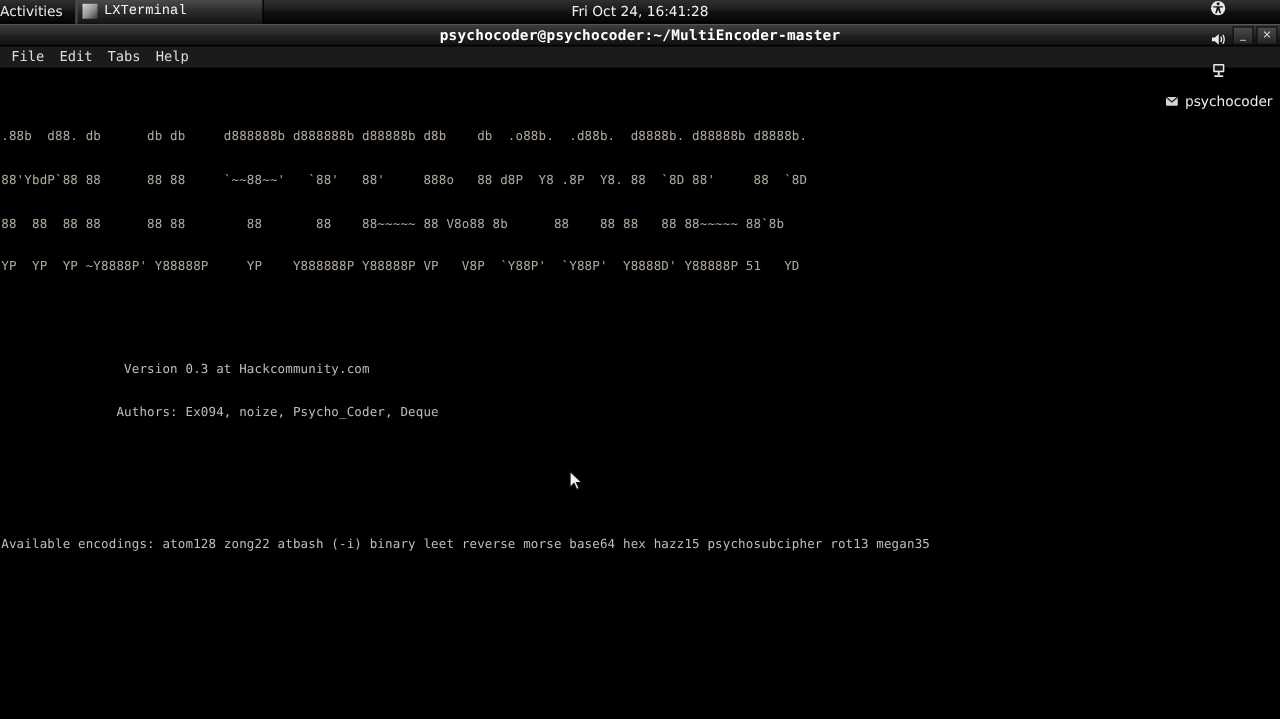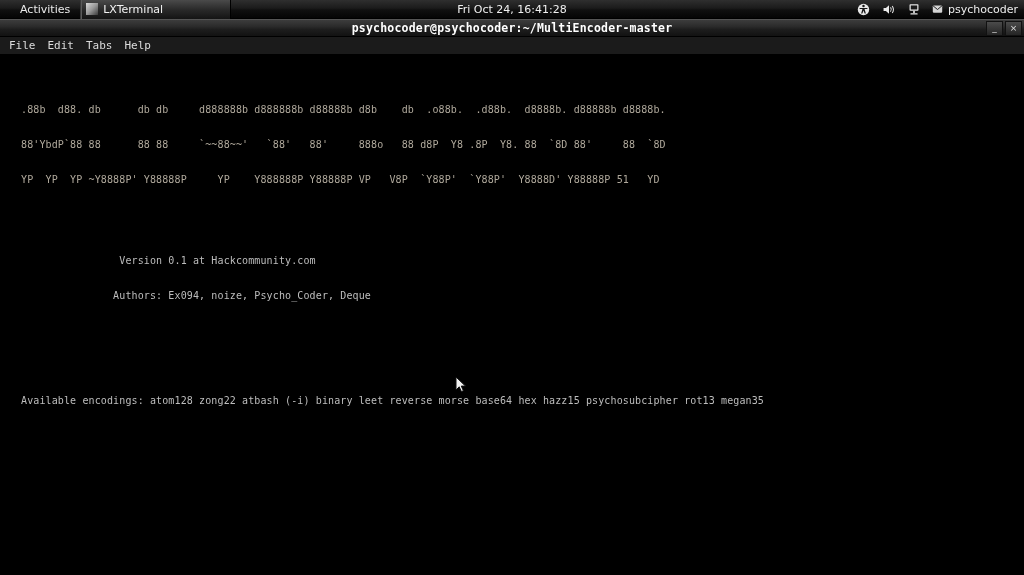--- a/index.html
+++ b/index.html
@@ -17,53 +17,55 @@
     width: 1024px; height: 19px;
     background: linear-gradient(to bottom, #2f2f2f 0%, #1b1b1b 45%, #101010 55%, #050505 100%);
     border-bottom: 1px solid #000;
     display: flex; align-items: center;
     color: #e6e6e6;
     font-family: "DejaVu Sans", "Liberation Sans", sans-serif;
     font-size: 11px;
     z-index: 50;
   }
   #activities {
-    padding: 0 10px 0 20px;
+    padding: 0 10px 0 0;
     height: 19px; line-height: 19px;
     color: #eaeaea;
     white-space: nowrap;
   }
   .task-sep { width: 1px; height: 19px; background: #3a3a3a; }
   #tasklist { display: flex; align-items: center; height: 19px; }
   .task-button {
     display: flex; align-items: center;
     height: 19px; padding: 0 8px 0 4px;
     background: linear-gradient(to bottom, #4a4a4a 0%, #2a2a2a 50%, #141414 100%);
     border-left: 1px solid #5a5a5a;
     border-right: 1px solid #000;
     color: #f2f2f2;
     white-space: nowrap;
     min-width: 150px;
+    font-family: Liberation Mono, monospace;
   }
   .task-icon {
     width: 12px; height: 12px; margin-right: 5px;
     background: linear-gradient(135deg, #d8d8d8 0%, #9a9a9a 50%, #3a3a3a 100%);
     flex: 0 0 auto;
   }
   #panel-clock {
     position: absolute; left: 0; right: 0; top: 0;
     height: 19px; line-height: 19px;
     text-align: center; color: #f0f0f0;
     pointer-events: none;
   }
   #tray {
     position: absolute; right: 6px; top: 0;
     height: 19px;
     display: flex; align-items: center; gap: 12px;
     color: #ededed;
+    flex-direction: column;
   }
   .tray-ico { display: inline-flex; align-items: center; justify-content: center; }
   #tray-user { display: flex; align-items: center; gap: 5px; white-space: nowrap; }
 
   
   #window {
     position: absolute; left: 0; top: 19px;
     width: 1024px; height: 399px;
     background: #000;
   }
@@ -122,21 +124,21 @@
     padding: 2px 0 0 1px;
   }
   #term-lines {
     font-family: "DejaVu Sans Mono", "Liberation Mono", monospace;
     font-size: 10px;
     line-height: 11.65px;
     letter-spacing: 0.12px;
     white-space: pre;
     color: #c8c8c8;
   }
-  .ln { height: 11.65px; white-space: pre; margin-left: 20px; }
+  .ln { height: 11.65px; white-space: pre; }
   .art  { color: #b0a99c; }
   .dim  { color: #bdbdbd; }
 
   
   #mouse {
     position: absolute;
     left: 455px; top: 321px;
     width: 12px; height: 18px;
     pointer-events: none;
     z-index: 40;
@@ -210,24 +212,25 @@
     <span class="menu-item">Tabs</span>
     <span class="menu-item">Help</span>
   </div>
 
   <div id="term">
     <div id="term-lines">
 
       
       <div class="ln art">.88b  d88. db      db db     d888888b d888888b d88888b d8b    db  .o88b.  .d88b.  d8888b. d88888b d8888b.</div>
       <div class="ln art">88'YbdP`88 88      88 88     `~~88~~'   `88'   88'     888o   88 d8P  Y8 .8P  Y8. 88  `8D 88'     88  `8D</div>
+      <div class="ln art">88  88  88 88      88 88        88       88    88~~~~~ 88 V8o88 8b      88    88 88   88 88~~~~~ 88`8b</div>
       <div class="ln art">YP  YP  YP ~Y8888P' Y88888P     YP    Y888888P Y88888P VP   V8P  `Y88P'  `Y88P'  Y8888D' Y88888P 51   YD</div>
 
       <div class="ln"> </div>
-      <div class="ln dim">                Version 0.1 at Hackcommunity.com</div>
+      <div class="ln dim">                Version 0.3 at Hackcommunity.com</div>
       <div class="ln dim">               Authors: Ex094, noize, Psycho_Coder, Deque</div>
       <div class="ln"> </div>
       <div class="ln"> </div>
       <div class="ln dim">Available encodings: atom128 zong22 atbash (-i) binary leet reverse morse base64 hex hazz15 psychosubcipher rot13 megan35</div>
       <div class="ln"> </div>
       
       
       
       
       

